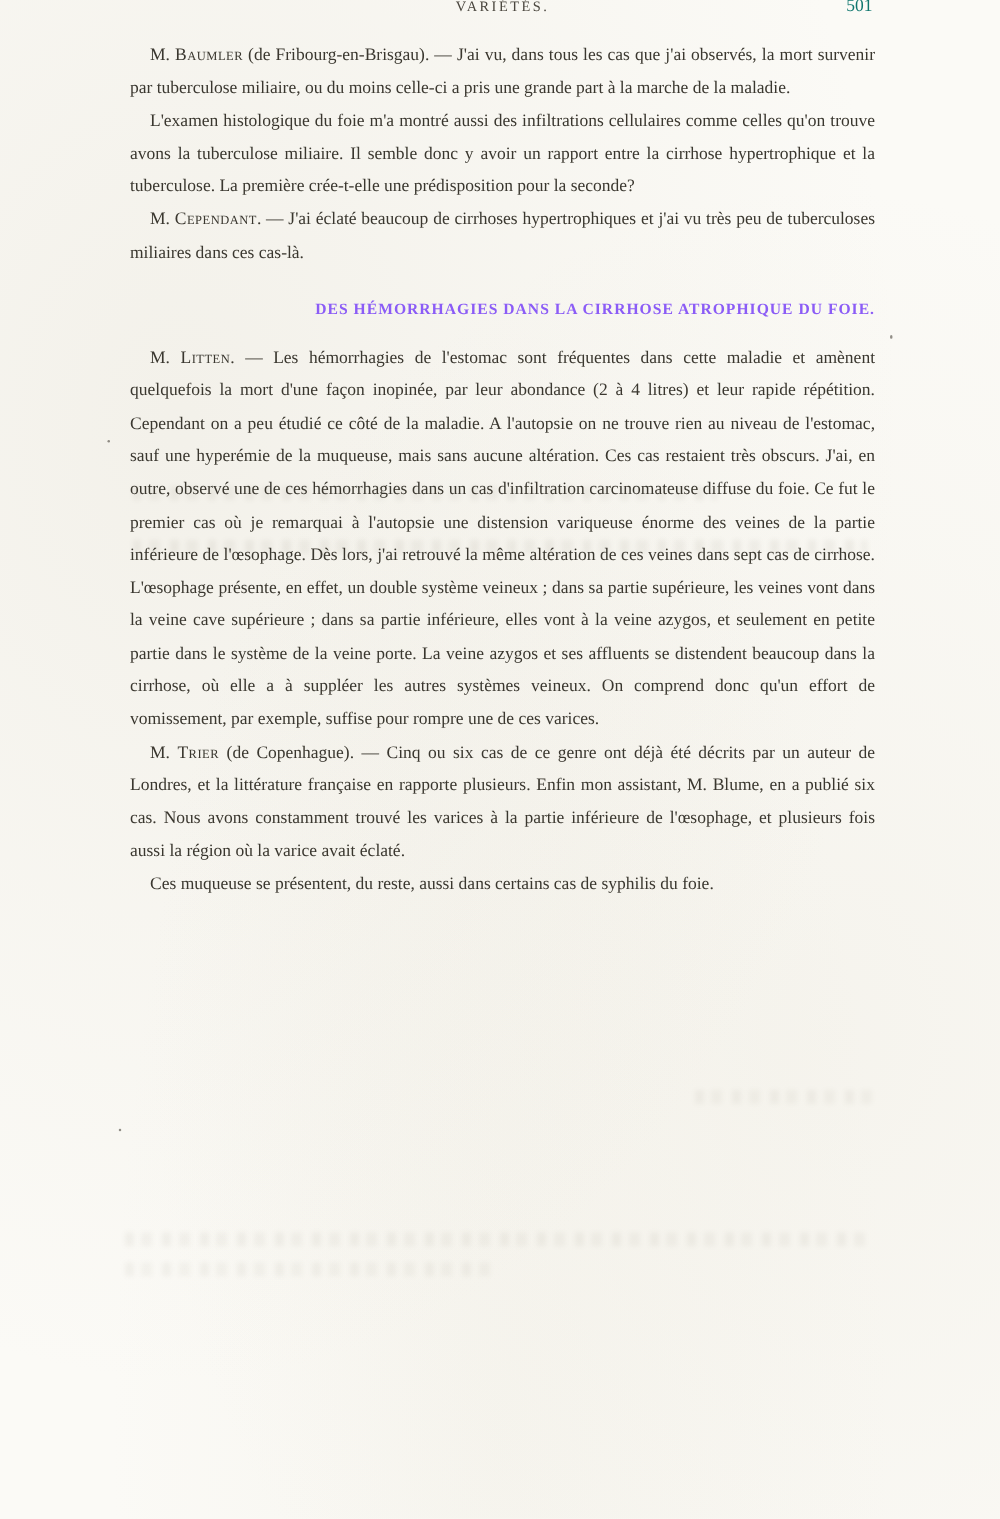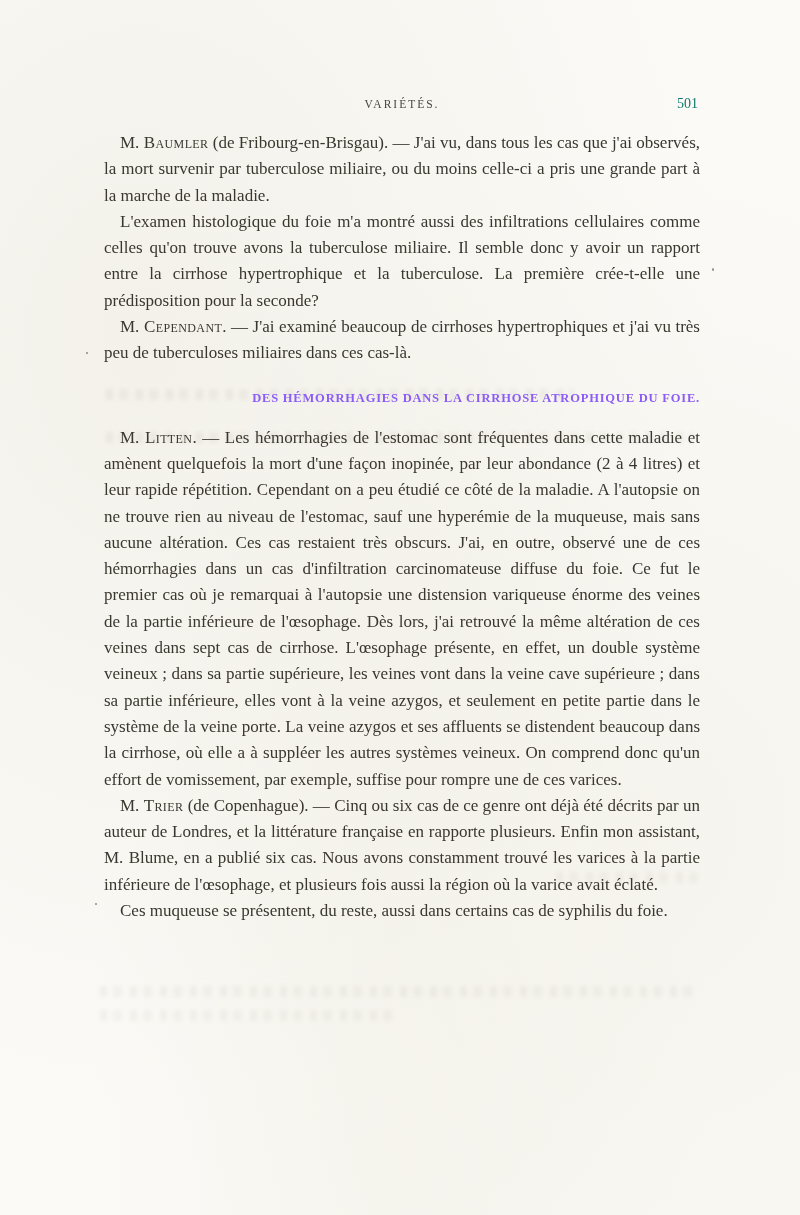--- a/index.html
+++ b/index.html
@@ -21,21 +21,20 @@
   }
   .page {
     position: relative;
     width: 800px;
     height: 1215px;
   }
   .text-block {
     position: relative;
     width: 596px;
     margin: 0 auto 0 104px;
-    padding-top: 98px;
     z-index: 2;
   }
   .running-header {
     position: relative;
     height: 20px;
     margin-bottom: 12px;
   }
   .running-head {
     display: block;
     text-align: center;
@@ -47,21 +46,21 @@
   }
   .page-number {
     position: absolute;
     right: 2px;
     top: -2px;
     font-size: 14px;
     color: #0f766e;
   }
   .para {
     margin: 0;
-    font-size: 17px;
+    font-size: 14px;
     line-height: 26.3px;
     text-align: justify;
     text-indent: 16px;
     color: #3a372f;
   }
   .sc {
     font-variant: small-caps;
     letter-spacing: 0.4px;
   }
   .section-heading {
@@ -124,21 +123,21 @@
 
     <div class="running-header">
       <span class="running-head">VARIÉTÉS.</span>
       <span class="page-number">501</span>
     </div>
 
     <p class="para"><span>M. </span><span class="sc">Baumler</span><span> (de Fribourg-en-Brisgau). — J'ai vu, dans tous les cas que j'ai observés, la mort survenir par tuberculose miliaire, ou du moins celle-ci a pris une grande part à la marche de la maladie.</span></p>
 
     <p class="para"><span>L'examen histologique du foie m'a montré aussi des infiltrations cellulaires comme celles qu'on trouve avons la tuberculose miliaire. Il semble donc y avoir un rapport entre la cirrhose hypertrophique et la tuberculose. La première crée-t-elle une prédisposition pour la seconde?</span></p>
 
-    <p class="para"><span>M. </span><span class="sc">Cependant</span><span>. — J'ai examiné beaucoup de cirrhoses hypertrophiques et j'ai vu très peu de tuberculoses miliaires dans ces cas-là.</span></p>
+    <p class="para"><span>M. </span><span class="sc">Cependant</span><span>. — J'ai éclaté beaucoup de cirrhoses hypertrophiques et j'ai vu très peu de tuberculoses miliaires dans ces cas-là.</span></p>
 
     <h2 class="section-heading">DES HÉMORRHAGIES DANS LA CIRRHOSE ATROPHIQUE DU FOIE.</h2>
 
     <p class="para"><span>M. </span><span class="sc">Litten</span><span>. — Les hémorrhagies de l'estomac sont fréquentes dans cette maladie et amènent quelquefois la mort d'une façon inopinée, par leur abondance (2 à 4 litres) et leur rapide répétition. Cependant on a peu étudié ce côté de la maladie. A l'autopsie on ne trouve rien au niveau de l'estomac, sauf une hyperémie de la muqueuse, mais sans aucune altération. Ces cas restaient très obscurs. J'ai, en outre, observé une de ces hémorrhagies dans un cas d'infiltration carcinomateuse diffuse du foie. Ce fut le premier cas où je remarquai à l'autopsie une distension variqueuse énorme des veines de la partie inférieure de l'œsophage. Dès lors, j'ai retrouvé la même altération de ces veines dans sept cas de cirrhose. L'œsophage présente, en effet, un double système veineux ; dans sa partie supérieure, les veines vont dans la veine cave supérieure ; dans sa partie inférieure, elles vont à la veine azygos, et seulement en petite partie dans le système de la veine porte. La veine azygos et ses affluents se distendent beaucoup dans la cirrhose, où elle a à suppléer les autres systèmes veineux. On comprend donc qu'un effort de vomissement, par exemple, suffise pour rompre une de ces varices.</span></p>
 
     <p class="para"><span>M. </span><span class="sc">Trier</span><span> (de Copenhague). — Cinq ou six cas de ce genre ont déjà été décrits par un auteur de Londres, et la littérature française en rapporte plusieurs. Enfin mon assistant, M. Blume, en a publié six cas. Nous avons constamment trouvé les varices à la partie inférieure de l'œsophage, et plusieurs fois aussi la région où la varice avait éclaté.</span></p>
 
     <p class="para"><span>Ces muqueuse se présentent, du reste, aussi dans certains cas de syphilis du foie.</span></p>
 
   </div>

